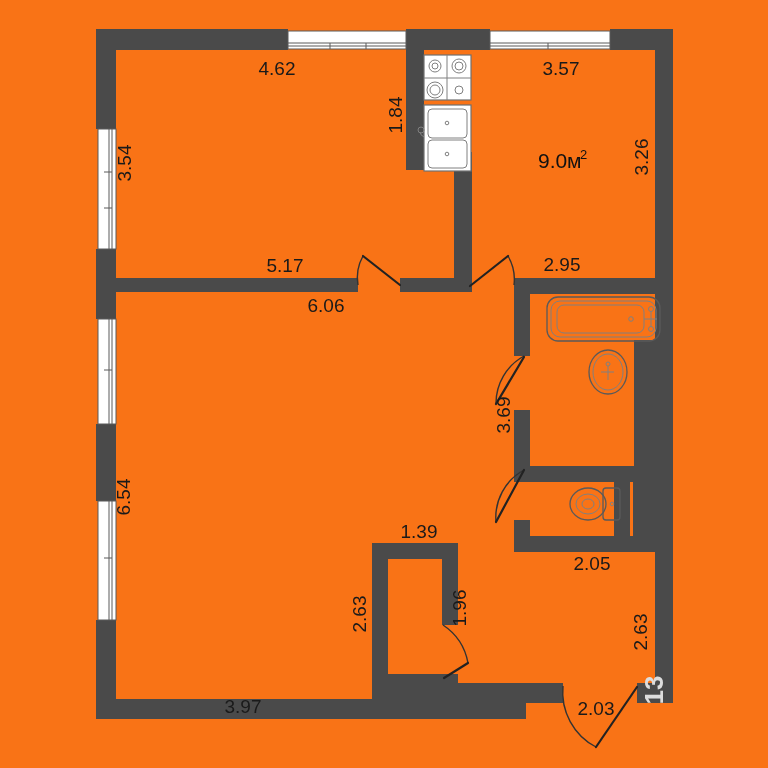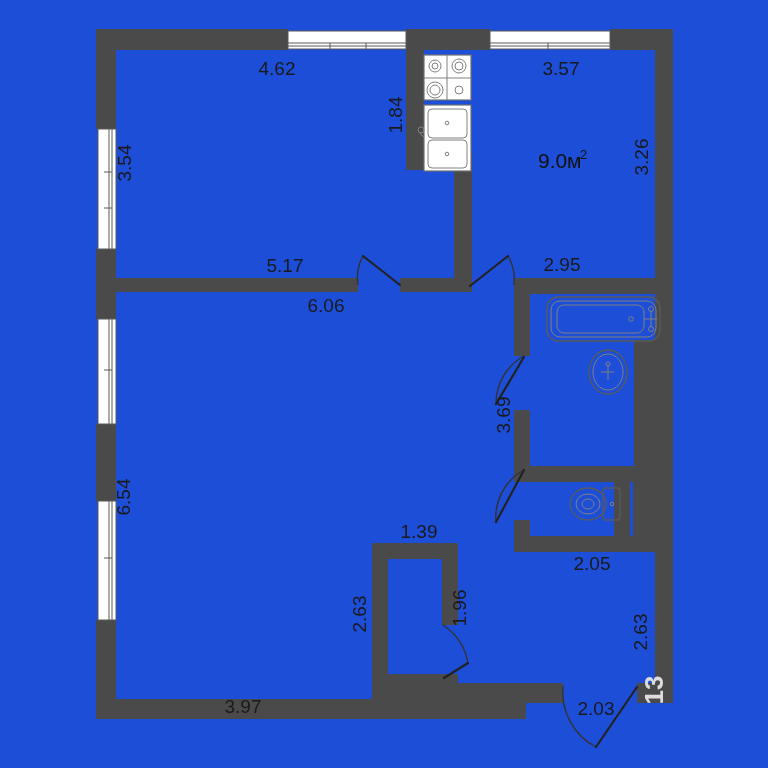--- a/index.html
+++ b/index.html
@@ -10,21 +10,21 @@
   body {
     width: 768px;
     height: 768px;
     font-family: "Liberation Sans", sans-serif;
     overflow: hidden;
   }
   #plan-root {
     position: relative;
     width: 768px;
     height: 768px;
-    background: #1d4ed8;
+    background: #f97316;
   }
   svg#floorplan {
     display: block;
     width: 768px;
     height: 768px;
   }
   .wall { fill: #4a4a4a; }
   .window-frame { fill: #ffffff; stroke: #5a5a5a; stroke-width: 1; }
   .window-line { stroke: #5a5a5a; stroke-width: 1; fill: none; }
   .door-arc { fill: none; stroke: #333333; stroke-width: 1.4; }

